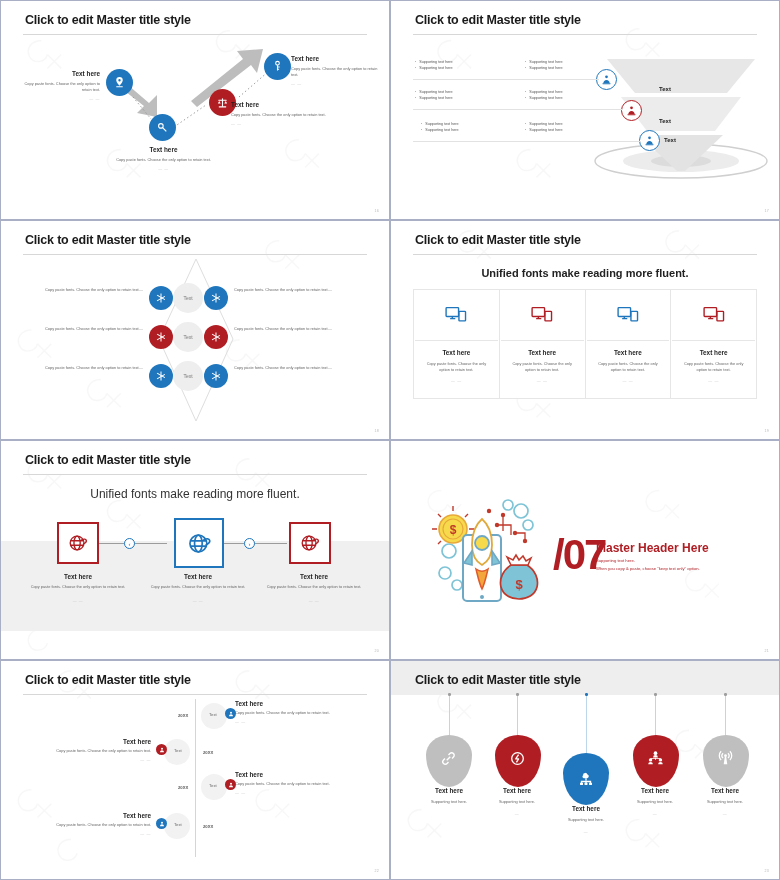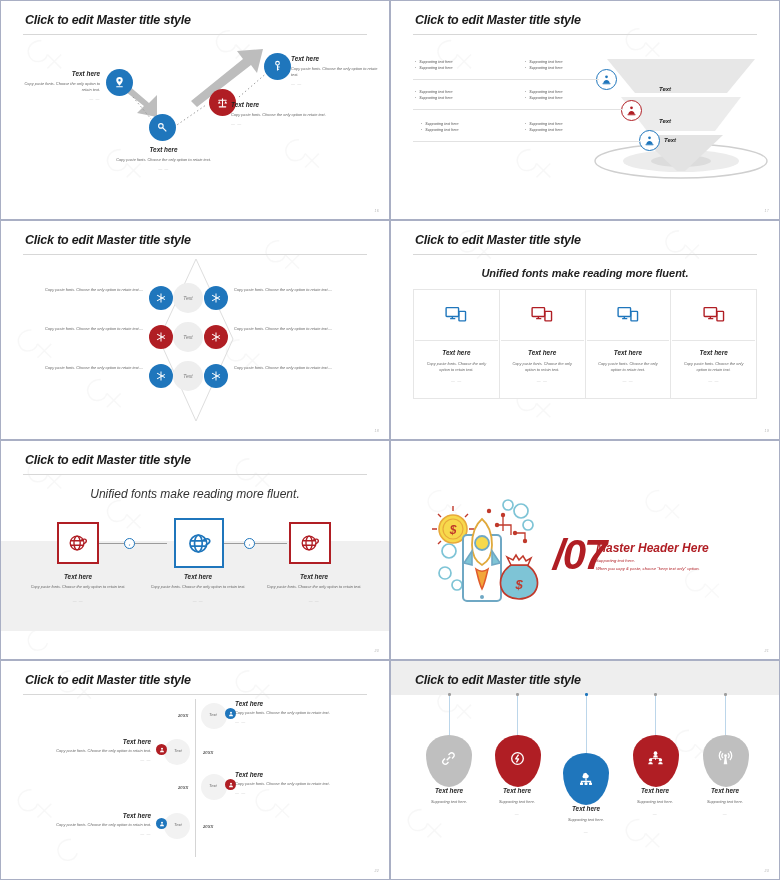--- a/index.html
+++ b/index.html
@@ -4,21 +4,20 @@
 <style>
   * { margin:0; padding:0; box-sizing:border-box; }
   html,body { width:780px; height:880px; background:#ffffff; }
   body { font-family:"Liberation Sans", sans-serif; overflow:hidden; }
 
   .grid {
     width:780px; height:880px;
     display:grid;
     grid-template-columns:390px 390px;
     grid-template-rows:220px 220px 220px 220px;
-    font-style:italic;
   }
   .slide {
     position:relative;
     background:#fff;
     border:1px solid #a9afc4;
     overflow:hidden;
   }
   
   .slide { border-right-width:1px; border-bottom-width:1px; }
 

